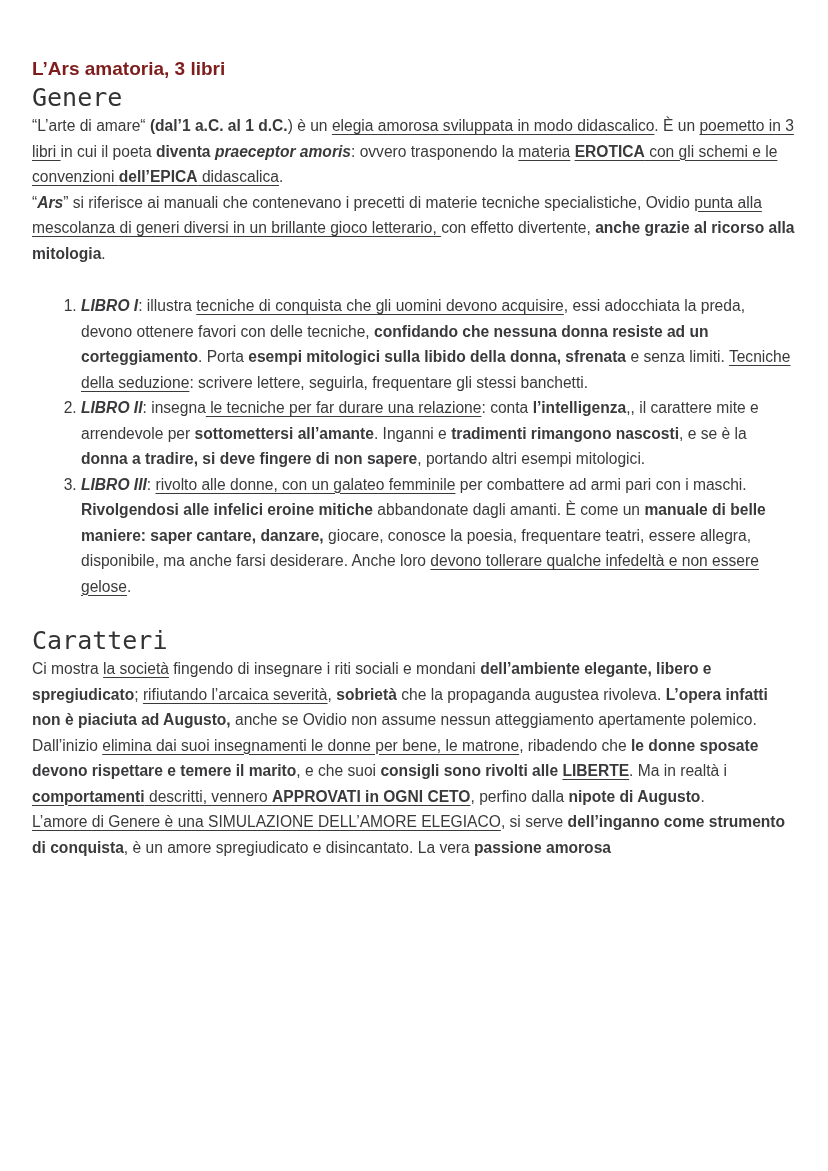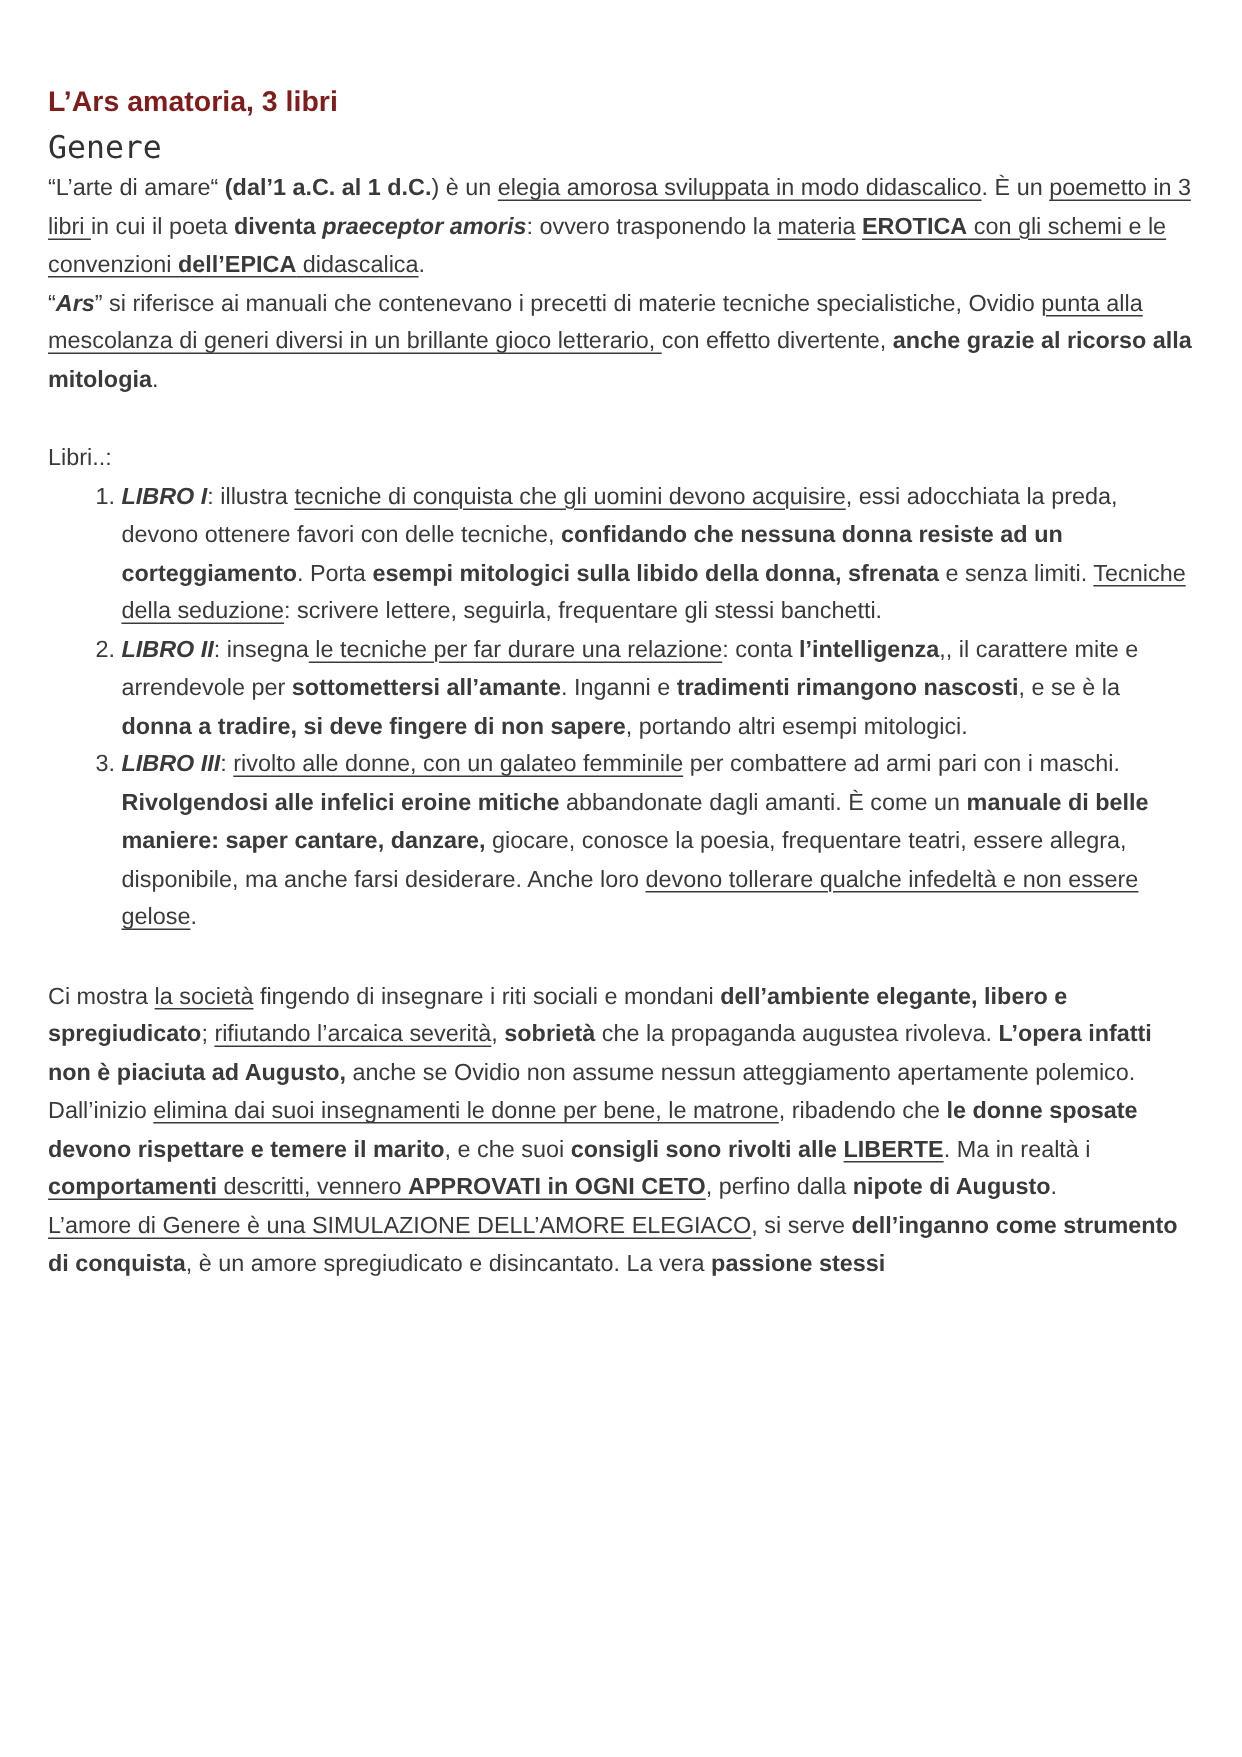--- a/index.html
+++ b/index.html
@@ -10,45 +10,45 @@
       font-size: 15.6px;
     }
     .page { position: relative; padding: 55px 32px 0 32px; }
     .doc-title {
       font-family: "Liberation Sans", sans-serif;
       font-weight: bold; font-size: 19px; color: #7f1d1d;
       margin: 0; height: 28px; line-height: 28px;
     }
     .section-heading {
       font-family: "DejaVu Sans Mono", "Liberation Mono", monospace;
-      font-size: 21px; color: #333333; font-weight: normal;
+      font-size: 25px; color: #333333; font-weight: normal;
       margin: 0; height: 30px; line-height: 30px;
     }
     .para { margin: 0; line-height: 25.5px; }
     .gap { height: 27px; }
     .u { text-decoration: underline; text-underline-offset: 3px; text-decoration-thickness: 1px; }
     ol.books { margin: 0; padding: 0 0 0 49px; line-height: 25.5px; }
     ol.books li { padding-left: 0; }
   </style>
 </head>
 <body>
 
 <div class="page">
   <h1 class="doc-title">L’Ars amatoria, 3 libri</h1>
 
   <h2 class="section-heading">Genere</h2>
   <p class="para rich"><span>“L’arte di amare“ </span><span style="font-weight: bold;">(dal’1 a.C. al 1 d.C.</span><span>) è un </span><span class="u">elegia amorosa sviluppata in modo didascalico</span><span>. È un </span><span class="u">poemetto in 3 libri </span><span>in cui il poeta </span><span style="font-weight: bold;">diventa </span><span style="font-weight: bold; font-style: italic;">praeceptor amoris</span><span>: ovvero trasponendo la </span><span class="u">materia</span><span> </span><span class="u" style="font-weight: bold;">EROTICA</span><span class="u"> con gli schemi e le convenzioni </span><span class="u" style="font-weight: bold;">dell’EPICA</span><span class="u"> didascalica</span><span>.</span></p>
   <p class="para rich"><span>“</span><span style="font-weight: bold; font-style: italic;">Ars</span><span>” si riferisce ai manuali che contenevano i precetti di materie tecniche specialistiche, Ovidio </span><span class="u">punta alla mescolanza di generi diversi in un brillante gioco letterario, </span><span>con effetto divertente, </span><span style="font-weight: bold;">anche grazie al ricorso alla mitologia</span><span>.</span></p>
 
   <div class="gap"></div>
 
-  <p class="para">Libri..:</p>
   <ol class="books">
     <li class="rich"><span style="font-weight: bold; font-style: italic;">LIBRO I</span><span>: illustra </span><span class="u">tecniche di conquista che gli uomini devono acquisire</span><span>, essi adocchiata la preda, devono ottenere favori con delle tecniche, </span><span style="font-weight: bold;">confidando che nessuna donna resiste ad un corteggiamento</span><span>. Porta </span><span style="font-weight: bold;">esempi mitologici sulla libido della donna, sfrenata</span><span> e senza limiti. </span><span class="u">Tecniche della seduzione</span><span>: scrivere lettere, seguirla, frequentare gli stessi banchetti.</span></li>
     <li class="rich"><span style="font-weight: bold; font-style: italic;">LIBRO II</span><span>: insegna</span><span class="u"> le tecniche per far durare una relazione</span><span>: conta </span><span style="font-weight: bold;">l’intelligenza</span><span>,, il carattere mite e arrendevole per </span><span style="font-weight: bold;">sottomettersi all’amante</span><span>. Inganni e </span><span style="font-weight: bold;">tradimenti rimangono nascosti</span><span>, e se è la </span><span style="font-weight: bold;">donna a tradire, si deve fingere di non sapere</span><span>, portando altri esempi mitologici.</span></li>
     <li class="rich"><span style="font-weight: bold; font-style: italic;">LIBRO III</span><span>: </span><span class="u">rivolto alle donne, con un galateo femminile</span><span> per combattere ad armi pari con i maschi. </span><span style="font-weight: bold;">Rivolgendosi alle infelici eroine mitiche</span><span> abbandonate dagli amanti. È come un </span><span style="font-weight: bold;">manuale di belle maniere: saper cantare, danzare,</span><span> giocare, conosce la poesia, frequentare teatri, essere allegra, disponibile, ma anche farsi desiderare. Anche loro </span><span class="u">devono tollerare qualche infedeltà e non essere gelose</span><span>.</span></li>
   </ol>
 
   <div class="gap"></div>
 
+  <h2 class="section-heading">Caratteri</h2>
   <p class="para rich"><span>Ci mostra </span><span class="u">la società</span><span> fingendo di insegnare i riti sociali e mondani </span><span style="font-weight: bold;">dell’ambiente elegante, libero e spregiudicato</span><span>; </span><span class="u">rifiutando l’arcaica severità</span><span>, </span><span style="font-weight: bold;">sobrietà</span><span> che la propaganda augustea rivoleva. </span><span style="font-weight: bold;">L’opera infatti non è piaciuta ad Augusto,</span><span> anche se Ovidio non assume nessun atteggiamento apertamente polemico. Dall’inizio </span><span class="u">elimina dai suoi insegnamenti le donne per bene, le matrone</span><span>, ribadendo che </span><span style="font-weight: bold;">le donne sposate devono rispettare e temere il marito</span><span>, e che suoi </span><span style="font-weight: bold;">consigli sono rivolti alle </span><span class="u" style="font-weight: bold;">LIBERTE</span><span>. Ma in realtà i </span><span class="u" style="font-weight: bold;">comportamenti</span><span class="u"> descritti, vennero </span><span class="u" style="font-weight: bold;">APPROVATI in OGNI CETO</span><span>, perfino dalla </span><span style="font-weight: bold;">nipote di Augusto</span><span>.</span></p>
-  <p class="para rich"><span class="u">L’amore di Genere è una SIMULAZIONE DELL’AMORE ELEGIACO</span><span>, si serve </span><span style="font-weight: bold;">dell’inganno come strumento di conquista</span><span>, è un amore spregiudicato e disincantato. La vera </span><span style="font-weight: bold;">passione stessi</span></p>
+  <p class="para rich"><span class="u">L’amore di Genere è una SIMULAZIONE DELL’AMORE ELEGIACO</span><span>, si serve </span><span style="font-weight: bold;">dell’inganno come strumento di conquista</span><span>, è un amore spregiudicato e disincantato. La vera </span><span style="font-weight: bold;">passione amorosa</span></p>
 </div>
 
 </body></html>

